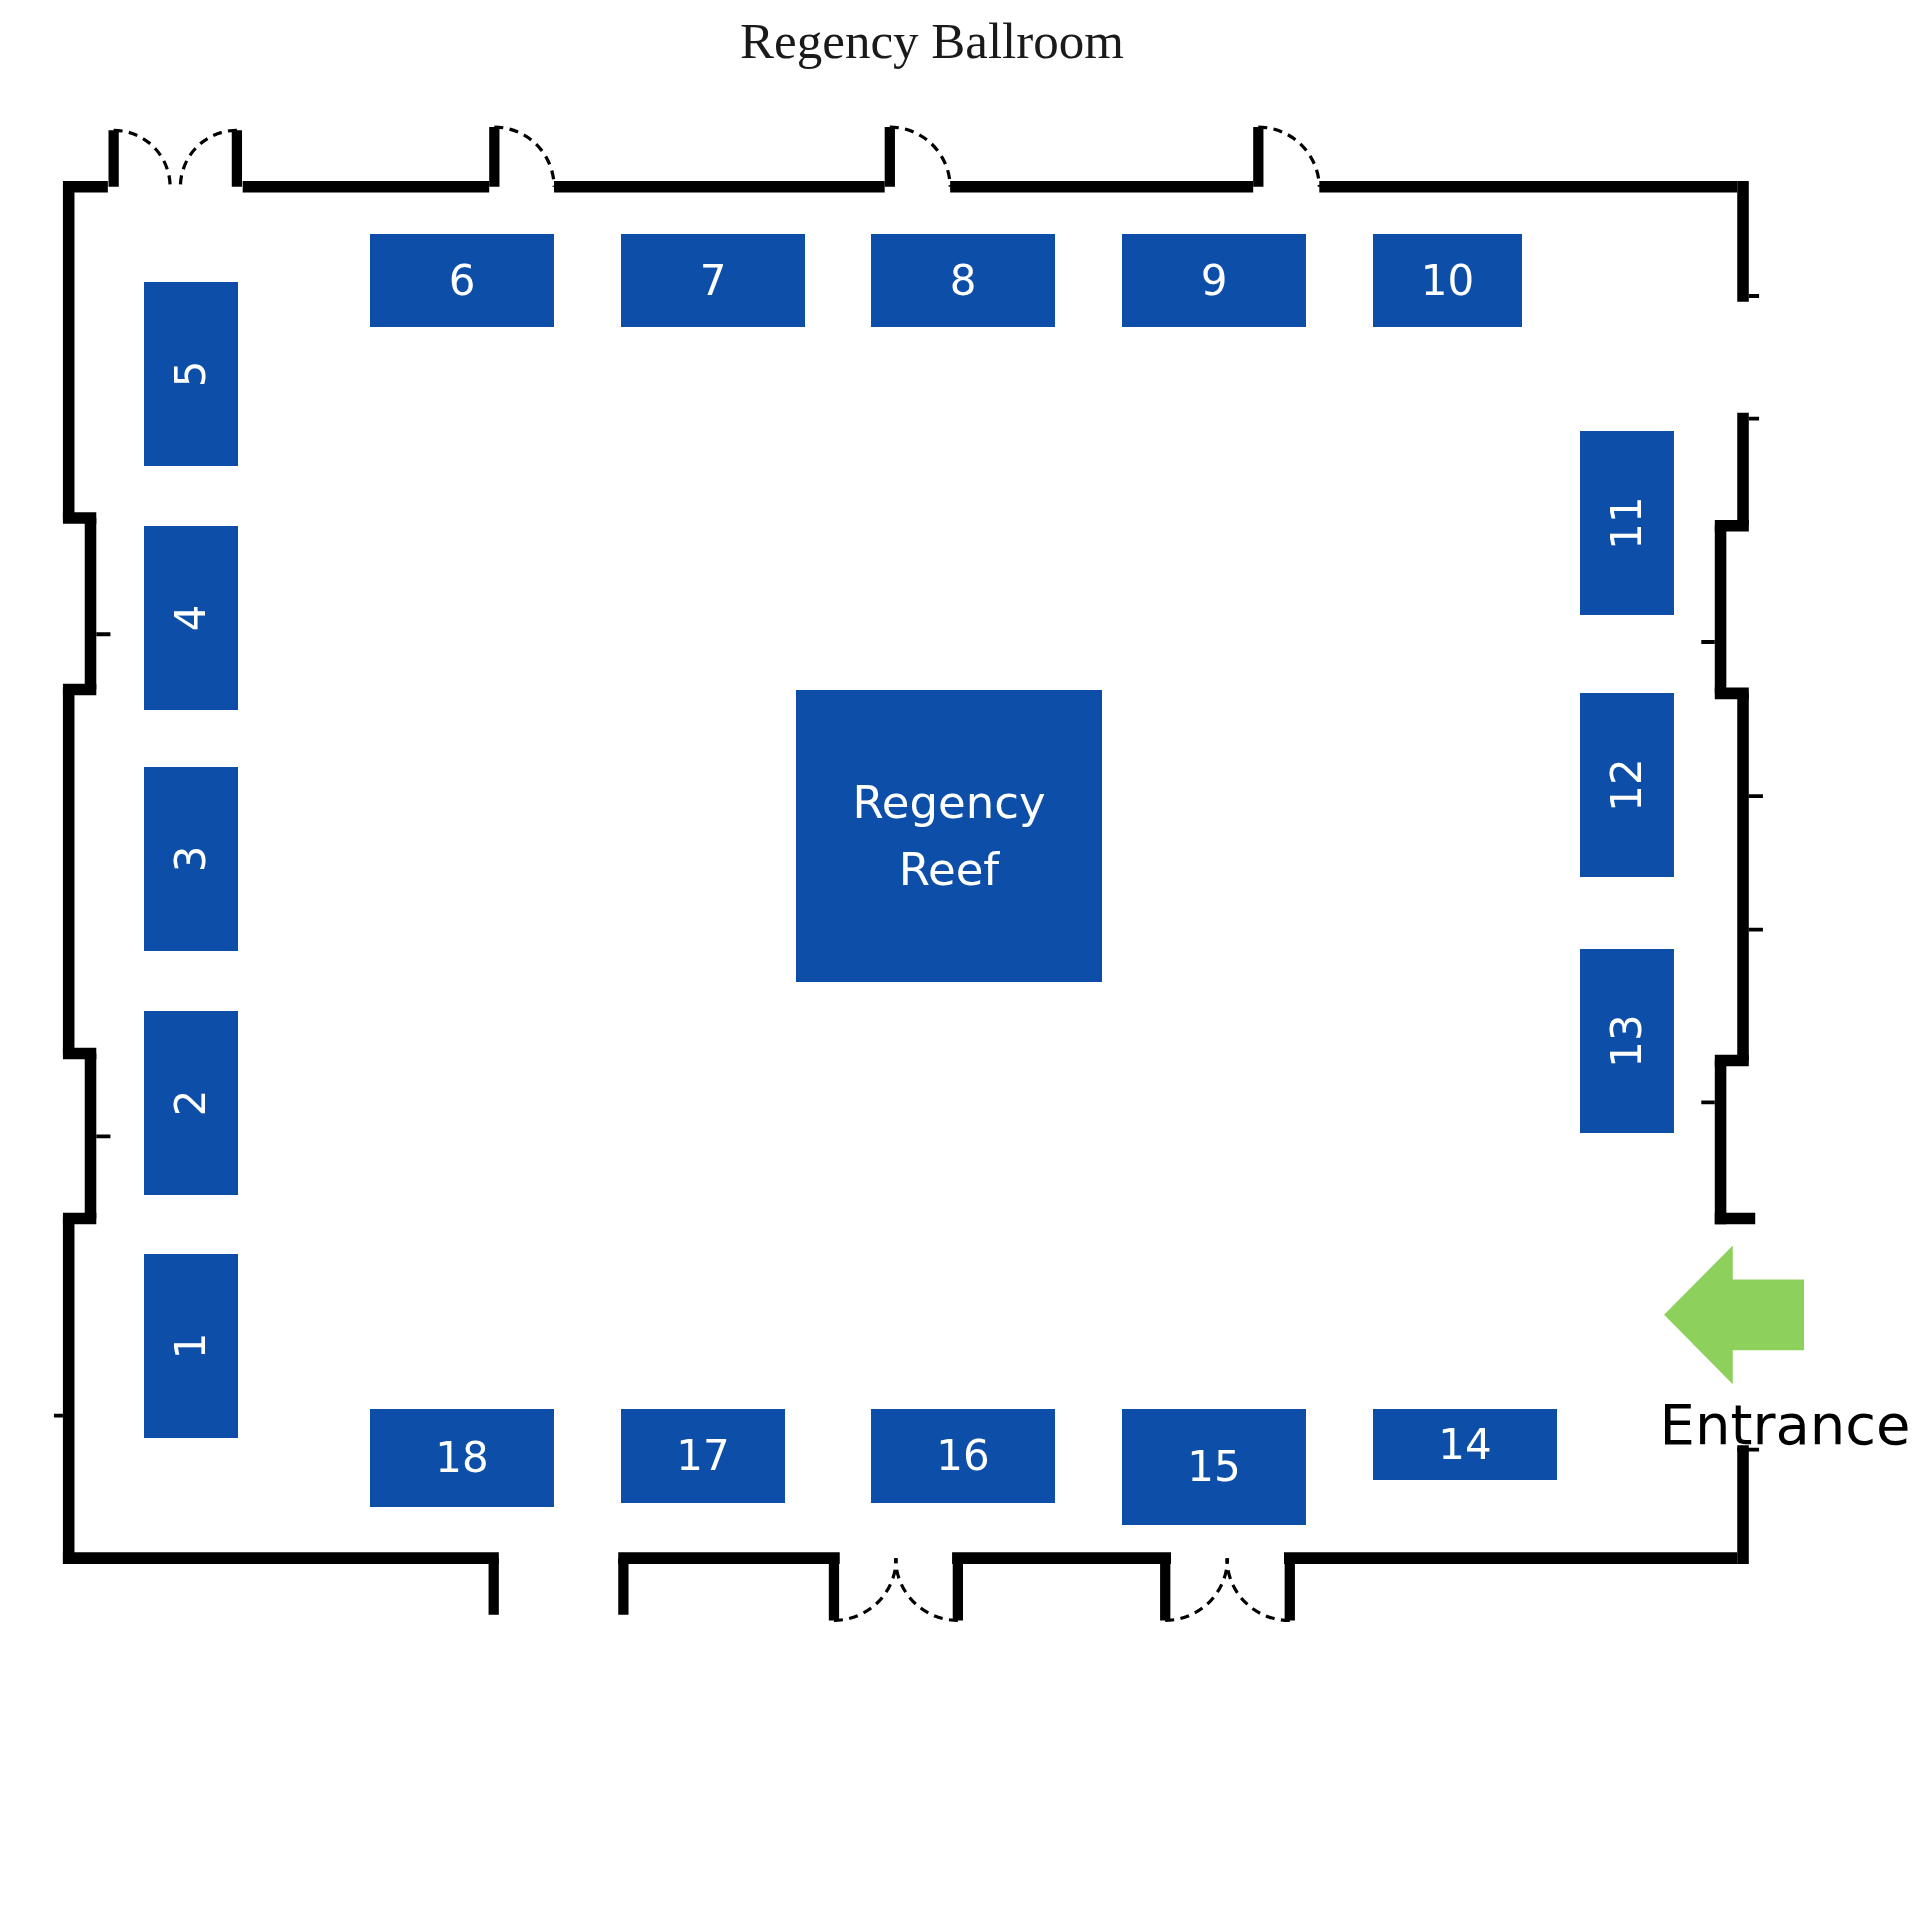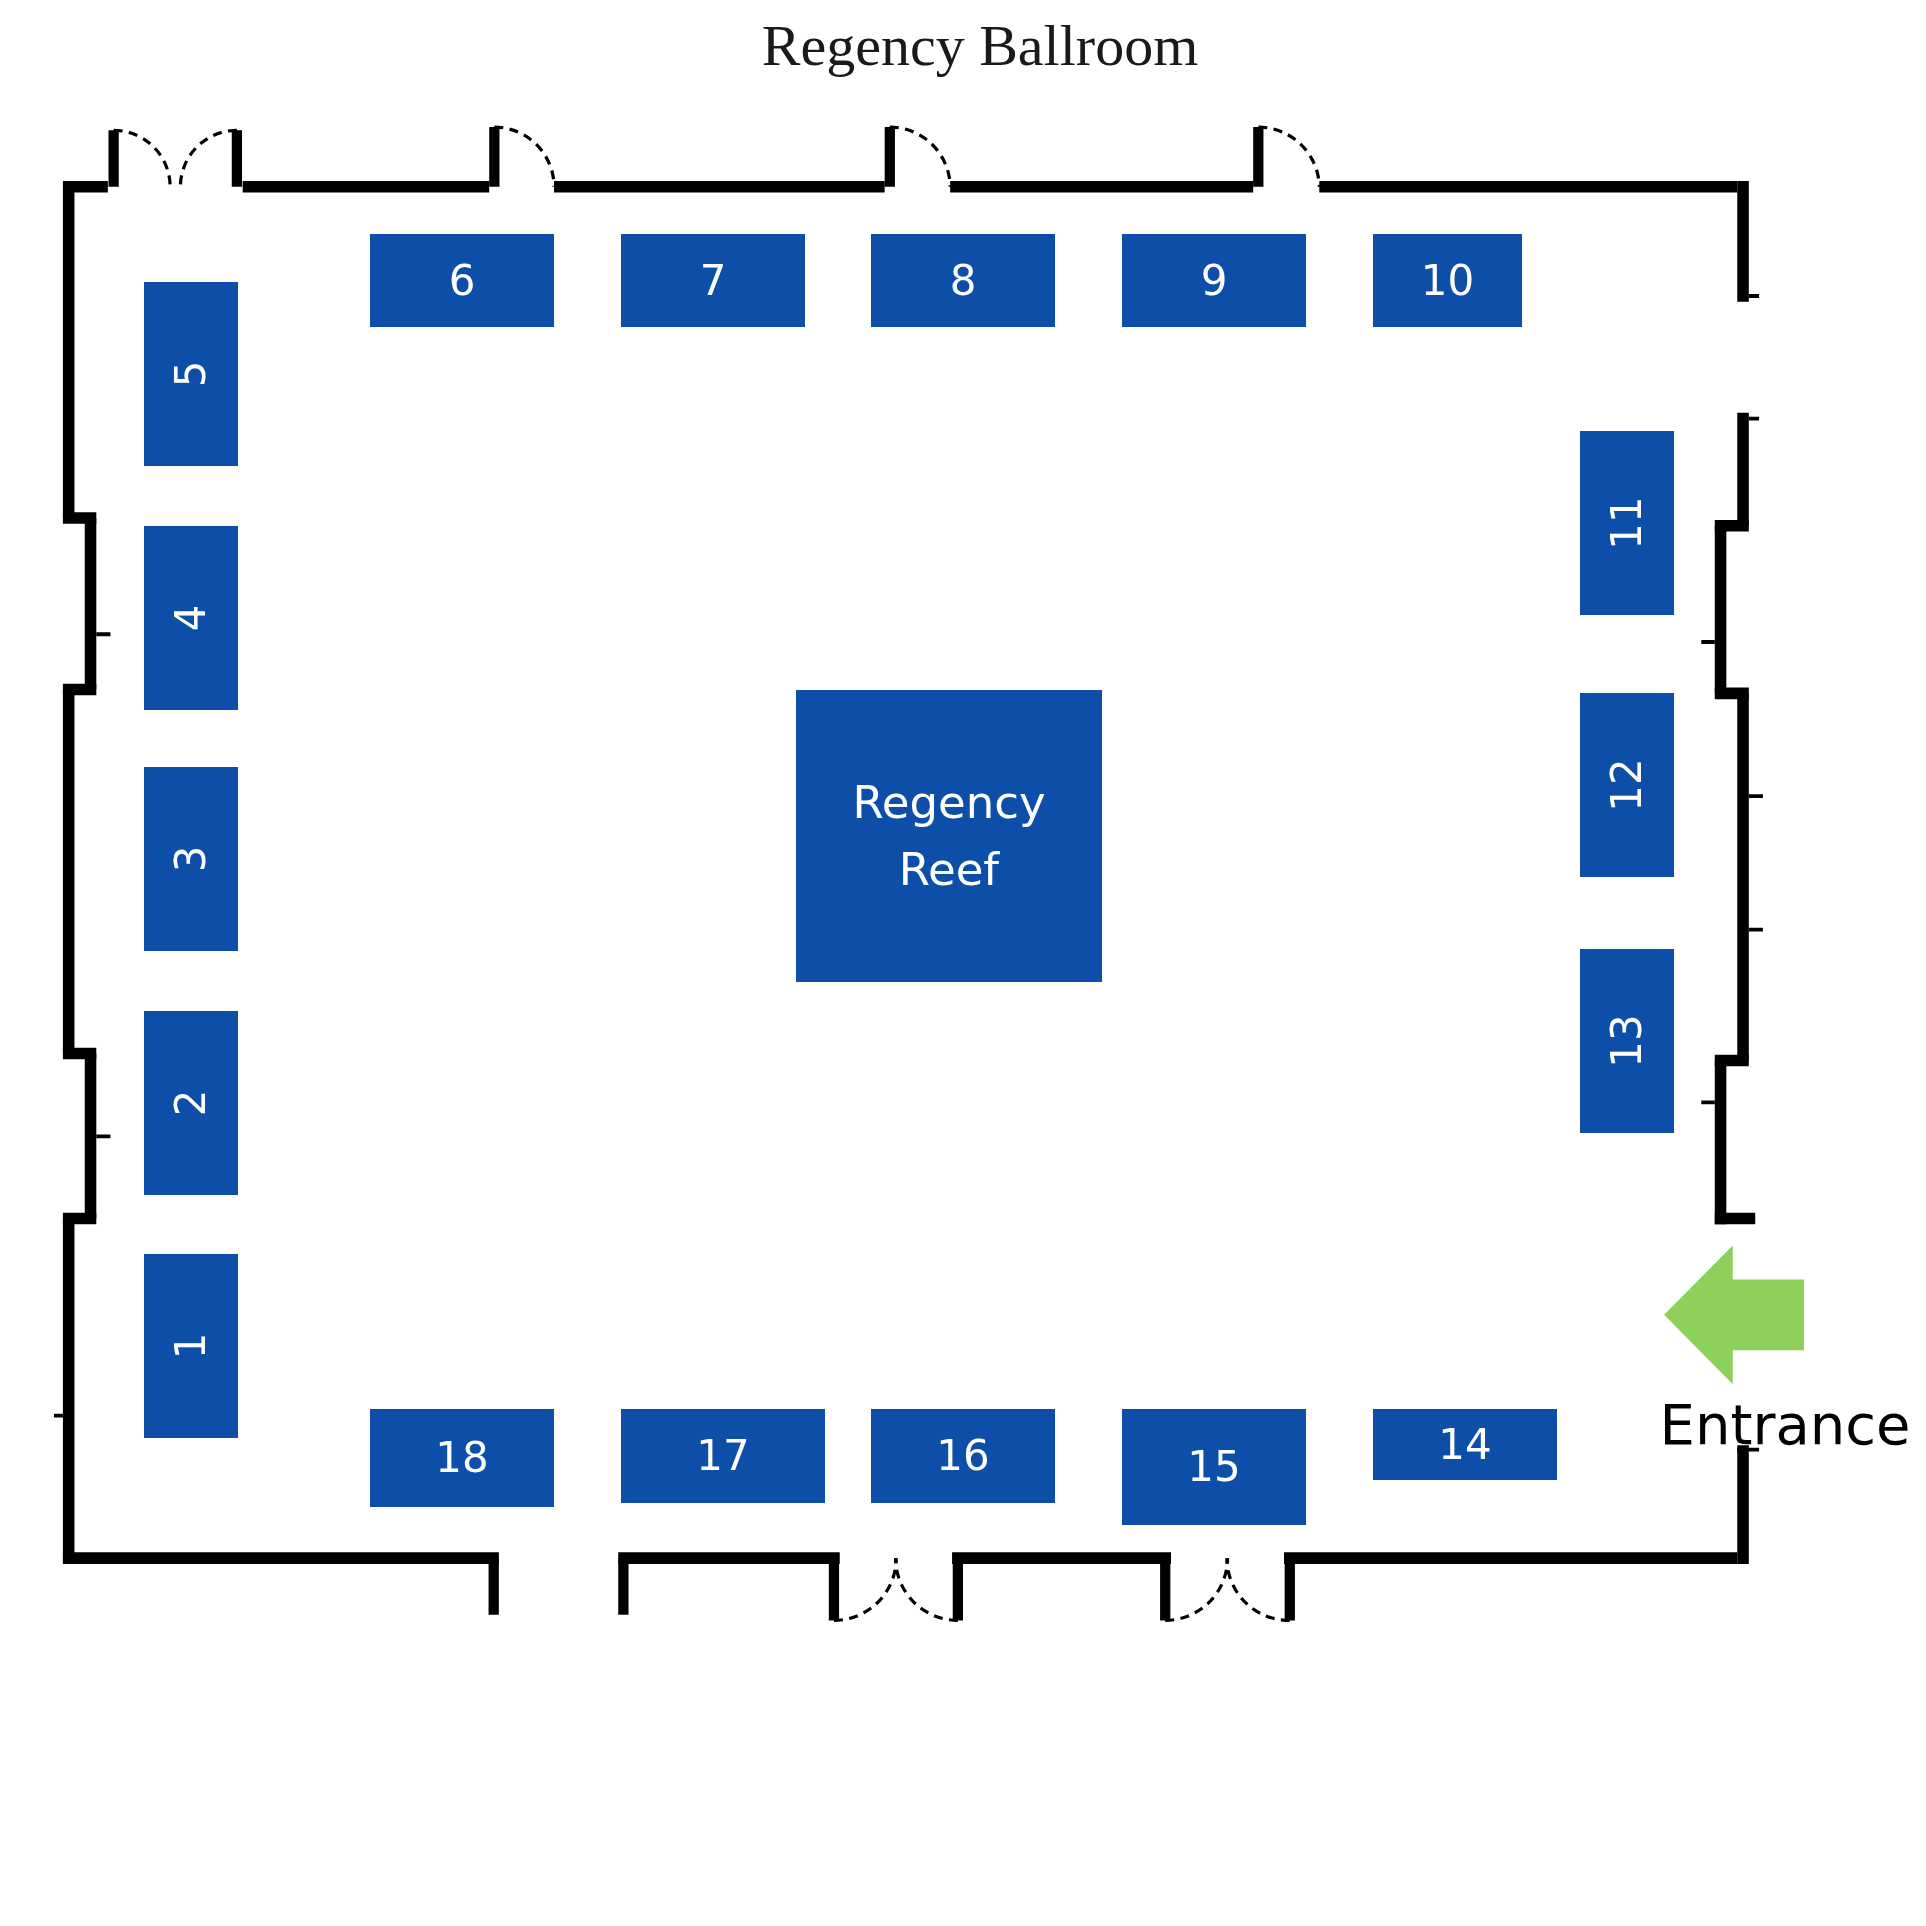--- a/index.html
+++ b/index.html
@@ -5,24 +5,24 @@
   html,body{margin:0;padding:0;background:#ffffff;}
   .canvas{
     position:relative;
     width:1926px;height:1926px;
     background:var(--bg,#ffffff);
     font-family:"DejaVu Sans",sans-serif;
     overflow:hidden;
   }
   .room-title{
     position:absolute;
-    left:980px;top:11.6px;
+    left:932px;top:11.6px;
     transform:translateX(-50%);
     font-family:"Liberation Serif",serif;
-    font-size:58px;
+    font-size:51px;
     color:#1a1a1a;
     white-space:nowrap;
   }
   .plan-svg{position:absolute;left:0;top:0;}
   .booth{
     position:absolute;
     background:var(--booth,#0d4fa8);
     color:var(--booth-text,#ffffff);
     display:flex;align-items:center;justify-content:center;
     font-size:42px;
@@ -146,21 +146,21 @@
       </div>
       <div class="booth" style="left: 1373px; top: 1409px; width: 184px; height: 71px;">
         <span class="lbl">14</span>
       </div>
       <div class="booth" style="left: 1122px; top: 1409px; width: 184px; height: 116px;">
         <span class="lbl">15</span>
       </div>
       <div class="booth" style="left: 871px; top: 1409px; width: 184px; height: 94px;">
         <span class="lbl">16</span>
       </div>
-      <div class="booth" style="left: 621px; top: 1409px; width: 204px; height: 94px;">
+      <div class="booth" style="left: 621px; top: 1409px; width: 164px; height: 94px;">
         <span class="lbl">17</span>
       </div>
       <div class="booth" style="left: 370px; top: 1409px; width: 184px; height: 98px;">
         <span class="lbl">18</span>
       </div>
     </div>
 
   <div class="stage" style="left: 796px; top: 690px; width: 306px; height: 292px;">
     <span class="lbl">Regency
 Reef</span>

